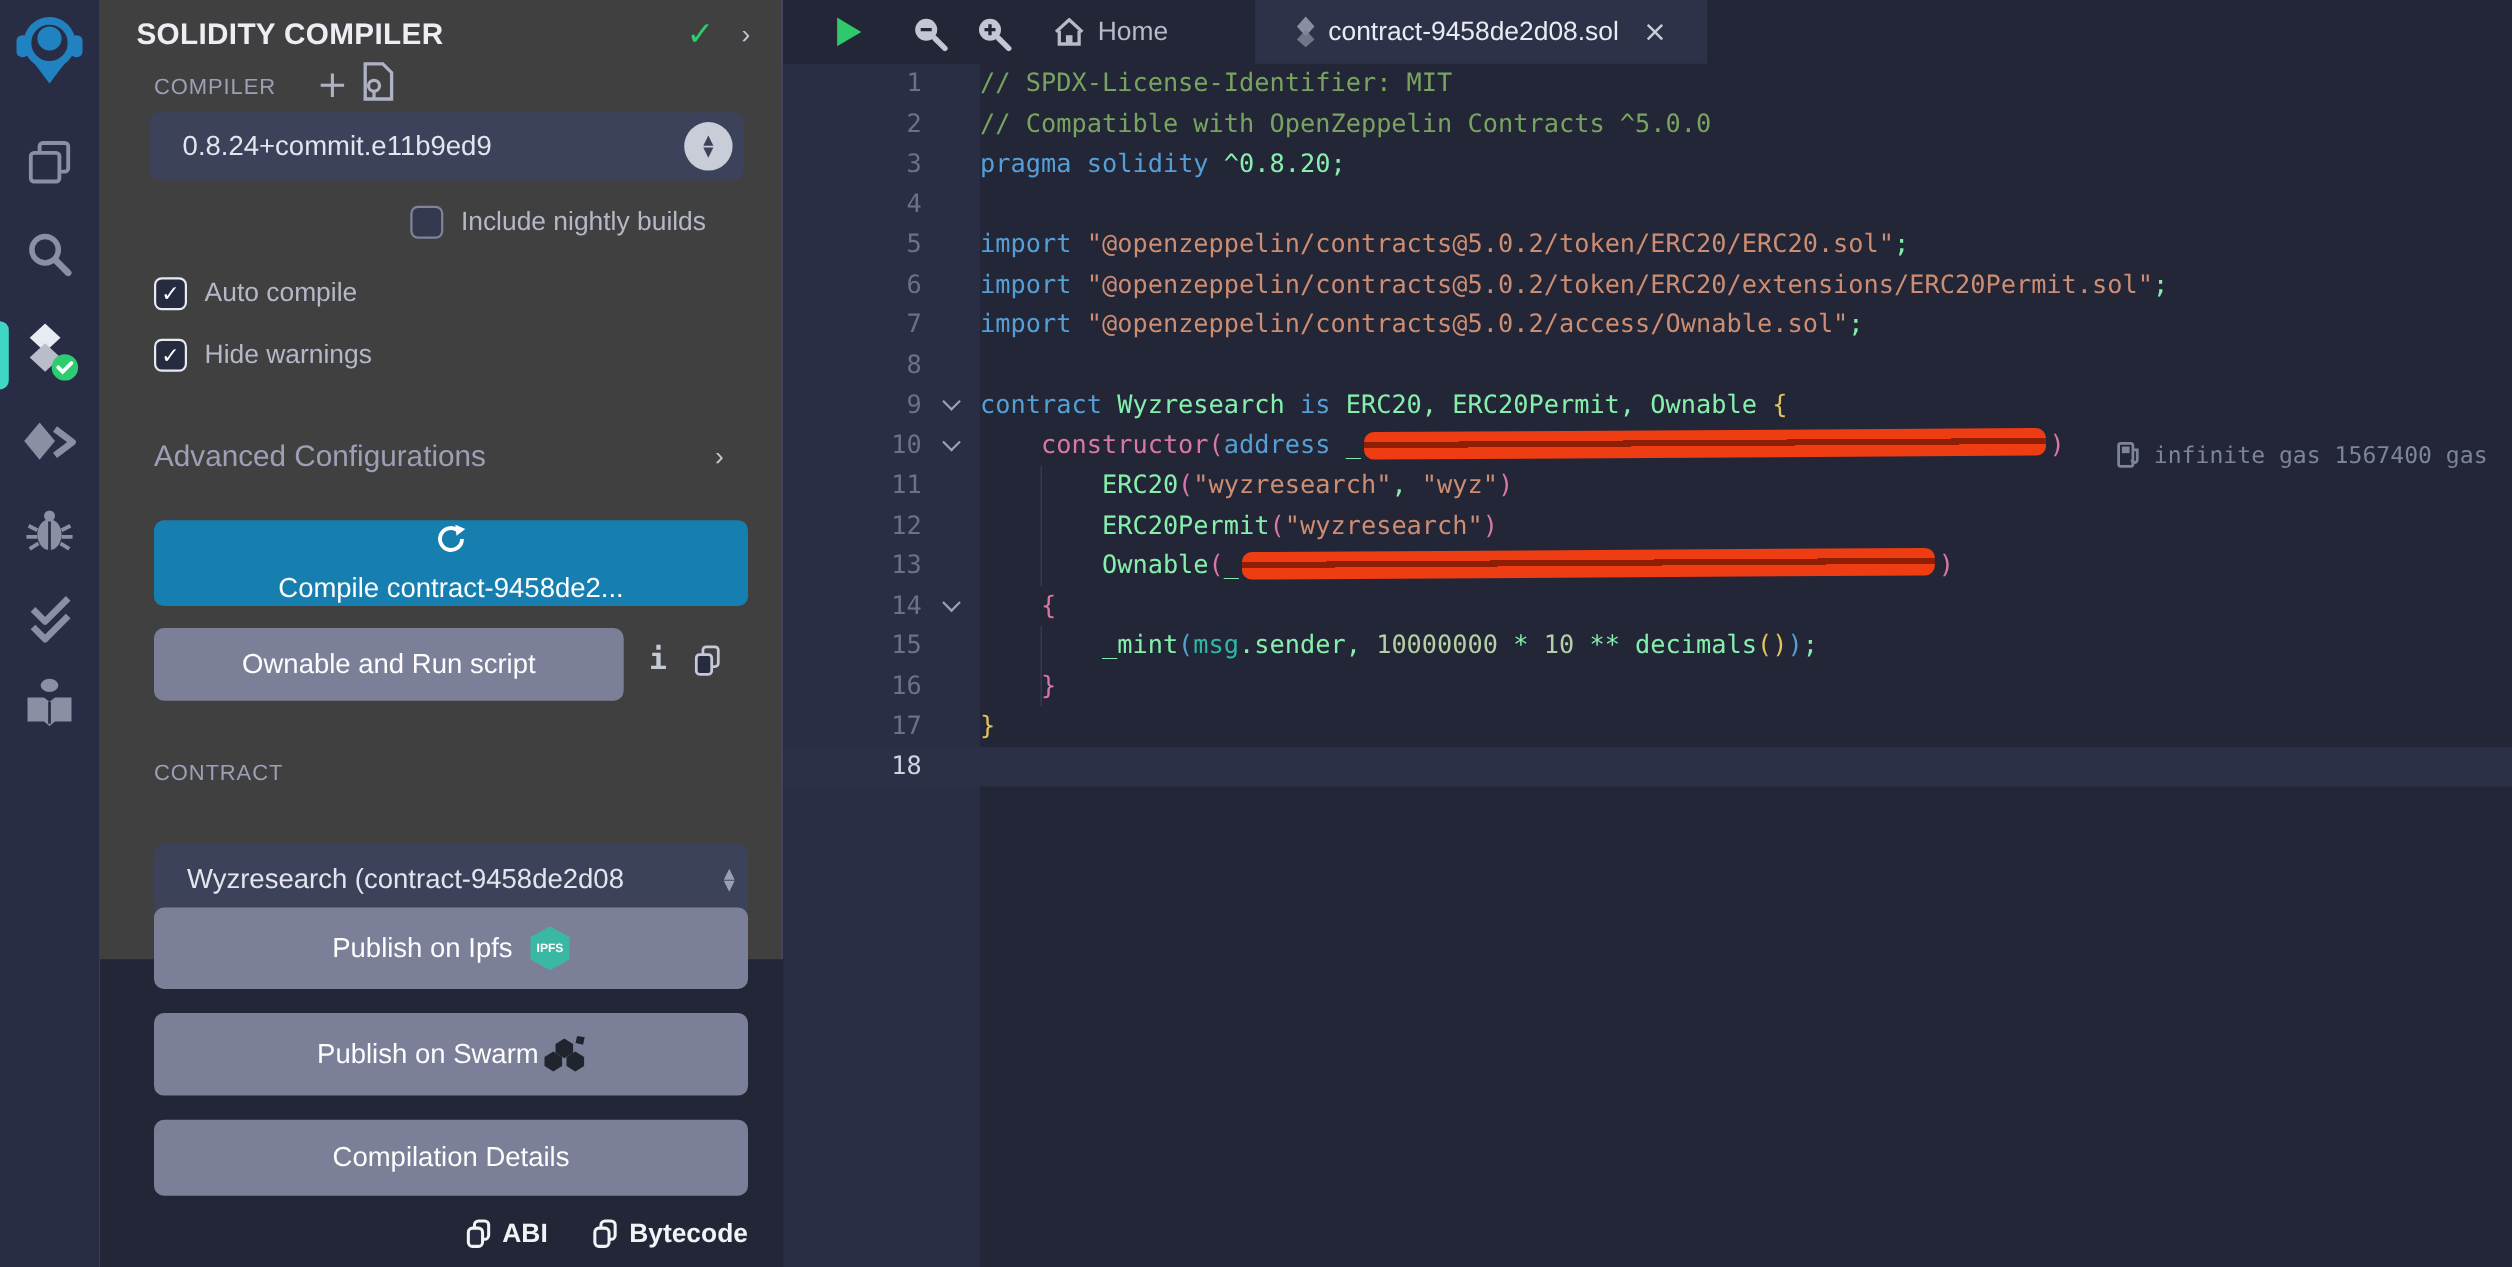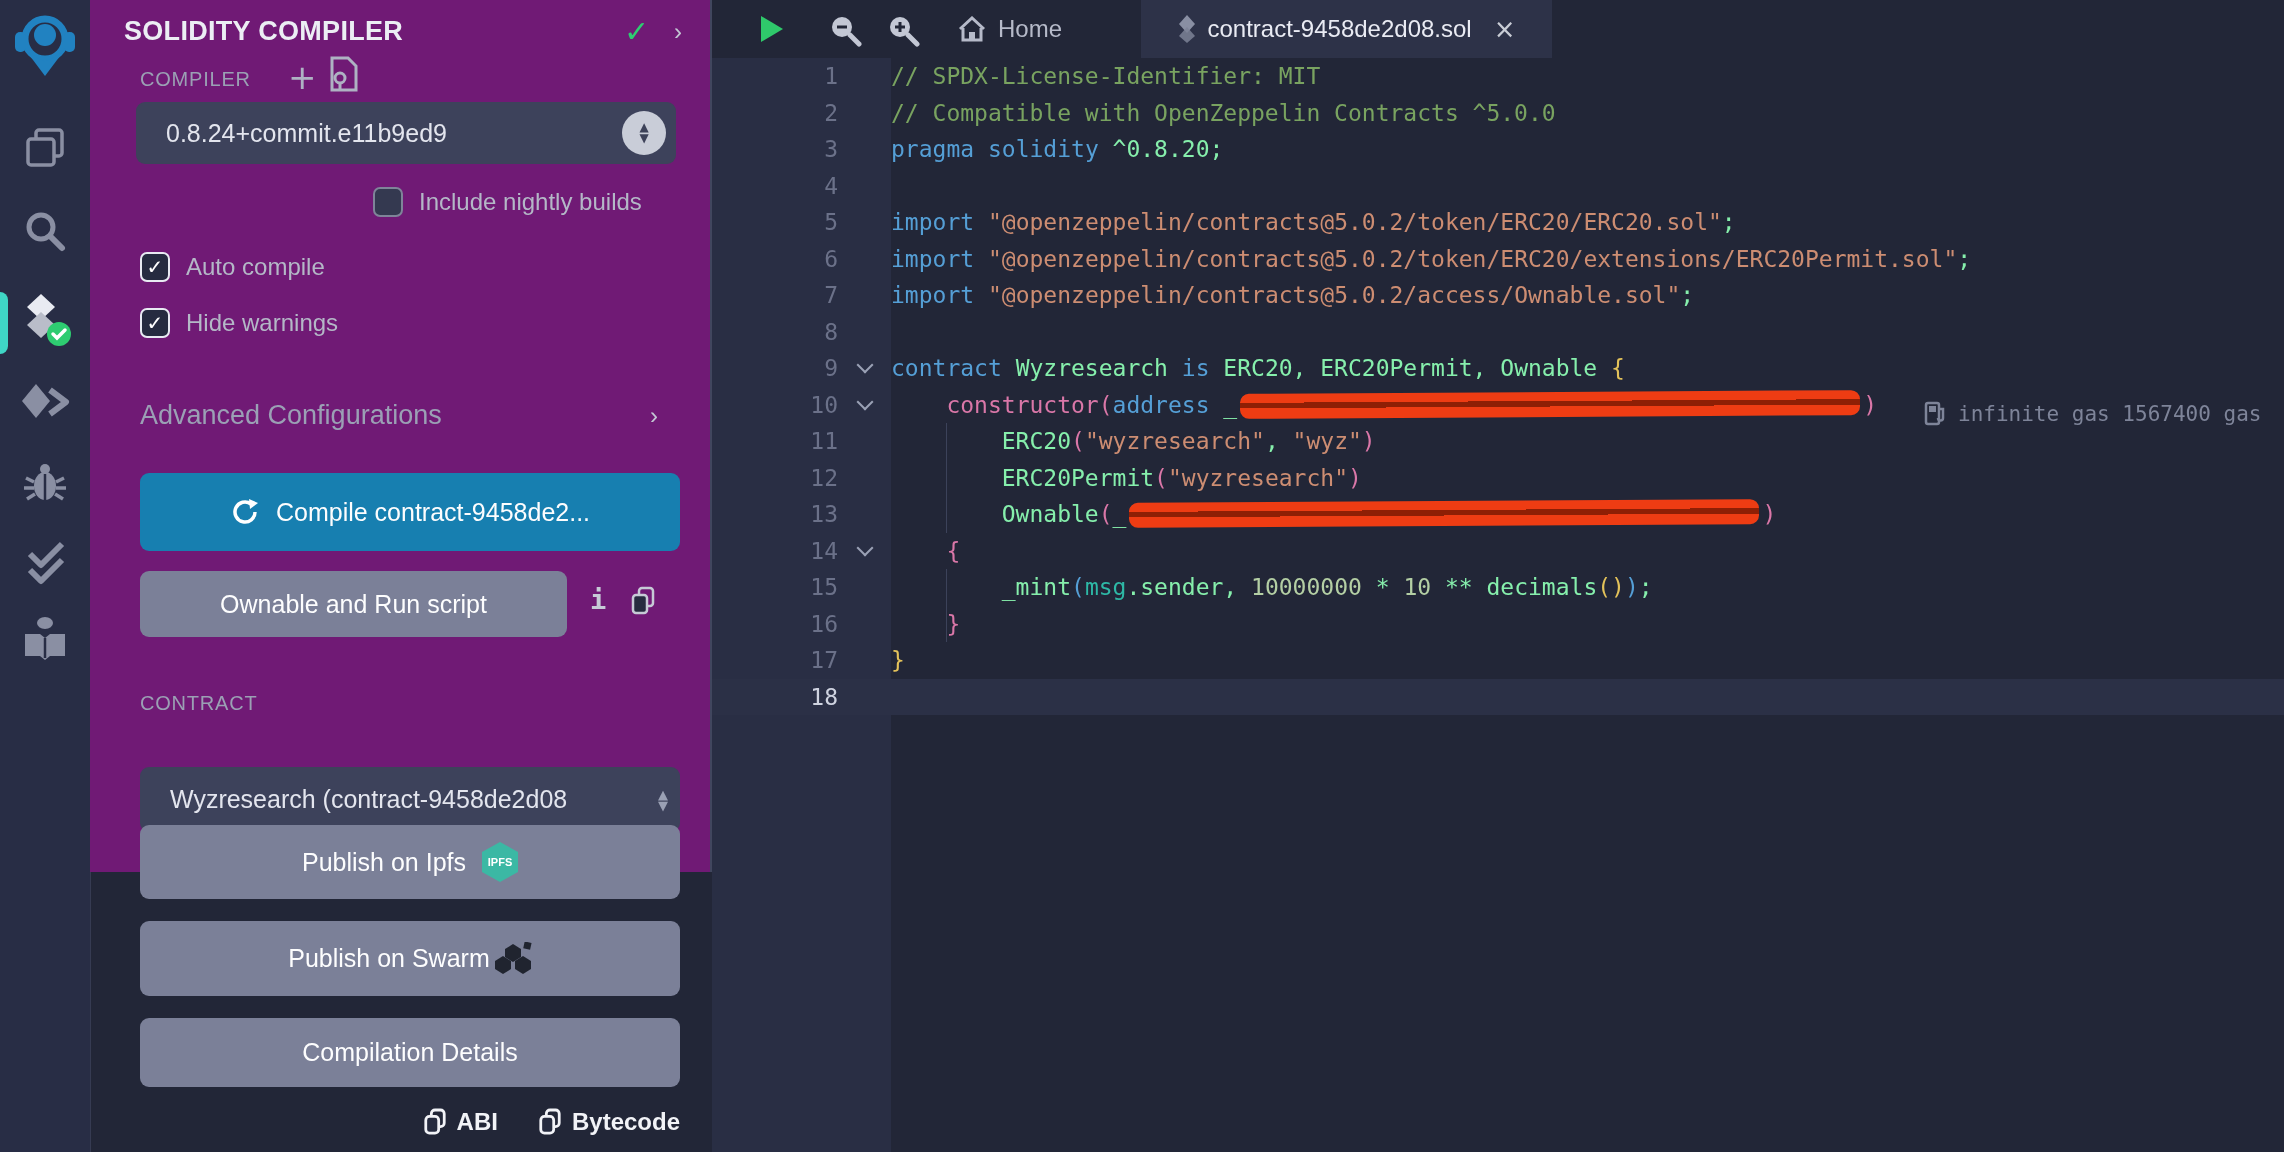--- a/index.html
+++ b/index.html
@@ -5,21 +5,21 @@
   html,body{margin:0;padding:0;background:#14161f;}
   #app{position:relative;width:2284px;height:1152px;overflow:hidden;
        font-family:"Liberation Sans",sans-serif;background:#222637;}
 
   
   #iconbar{position:absolute;left:0;top:0;width:90px;height:1152px;background:#282d45;border-right:1px solid #363b52;}
   .rail-item{position:absolute;left:0;width:90px;display:flex;justify-content:center;}
   #active-ind{position:absolute;left:0;top:292px;width:8px;height:62px;background:#3fd6c5;border-radius:0 8px 8px 0;}
 
   
-  #panel{position:absolute;left:90px;top:0;width:622px;height:872px;background:#701a75;border-right:2px solid #41465e;box-sizing:border-box;}
+  #panel{position:absolute;left:90px;top:0;width:622px;height:872px;background:#404040;border-right:2px solid #41465e;box-sizing:border-box;}
   .p-abs{position:absolute;}
   #panel-title{left:34px;top:16px;font-size:27px;font-weight:700;color:#eceef4;letter-spacing:.3px;}
   #title-check{left:534px;top:14px;color:#2ecc71;font-size:30px;font-family:"DejaVu Sans",sans-serif;}
   #title-chev{left:584px;top:18px;color:#c3c7d4;font-size:24px;}
   .sec-label{font-size:20px;color:#9ba0b4;letter-spacing:.8px;font-weight:400;}
   #plus-ic{left:198px;top:60px;font-size:34px;color:#aeb2c3;font-family:"DejaVu Sans",sans-serif;line-height:1;}
   .select{background:#3d425b;border-radius:9px;color:#e3e5ee;font-size:25px;display:flex;align-items:center;}
   #ver-select{left:46px;top:102px;width:540px;height:62px;}
   #ver-select .sel-txt{padding-left:30px;flex:1;}
   .spin{width:44px;height:44px;border-radius:50%;background:#c9cdd8;color:#3d4259;display:flex;flex-direction:column;
@@ -29,21 +29,21 @@
   .cb.on{border-color:#e8eaf2;background:#262b40;}
   .cb-label{font-size:24px;color:#b4b8c7;}
   .row{display:flex;align-items:center;gap:16px;}
   #row-nightly{left:283px;top:187px;gap:16px;}
   #row-auto{left:50px;top:252px;}
   #row-hide{left:50px;top:308px;}
   #adv-label{left:50px;top:400px;font-size:27px;color:#9ba0b5;}
   #adv-chev{left:560px;top:402px;color:#c3c7d4;font-size:24px;}
   .btn{border-radius:9px;display:flex;align-items:center;justify-content:center;color:#fdfdfe;font-size:25px;cursor:pointer;box-sizing:border-box;}
   .btn-sec{background:#7b8098;}
-  #btn-compile{left:50px;top:473px;width:540px;height:78px;background:#177fb0;gap:16px;}
+  #btn-compile{left:50px;top:473px;width:540px;height:78px;background:#177fb0;gap:16px;flex-direction:column;}
   #btn-run{left:50px;top:571px;width:427px;height:66px;}
   #info-ic{left:500px;top:584px;font-size:27px;color:#c6cad6;font-family:"DejaVu Sans Mono",monospace;font-weight:700;}
   #run-copy{left:540px;top:586px;}
   #contract-label{left:50px;top:692px;}
   #contract-select{left:50px;top:723px;width:540px;height:65px;margin-top:44px;}
   #contract-select .sel-txt{padding-left:30px;flex:1;white-space:nowrap;overflow:hidden;}
   .mini-arrows{display:flex;flex-direction:column;color:#9aa0b4;font-size:13px;line-height:11px;margin-right:12px;font-family:"DejaVu Sans",sans-serif;}
   #btn-ipfs{left:50px;top:825px;width:540px;height:74px;gap:16px;}
   #btn-swarm{left:50px;top:921px;width:540px;height:75px;gap:4px;}
   #btn-details{left:50px;top:1018px;width:540px;height:69px;}

